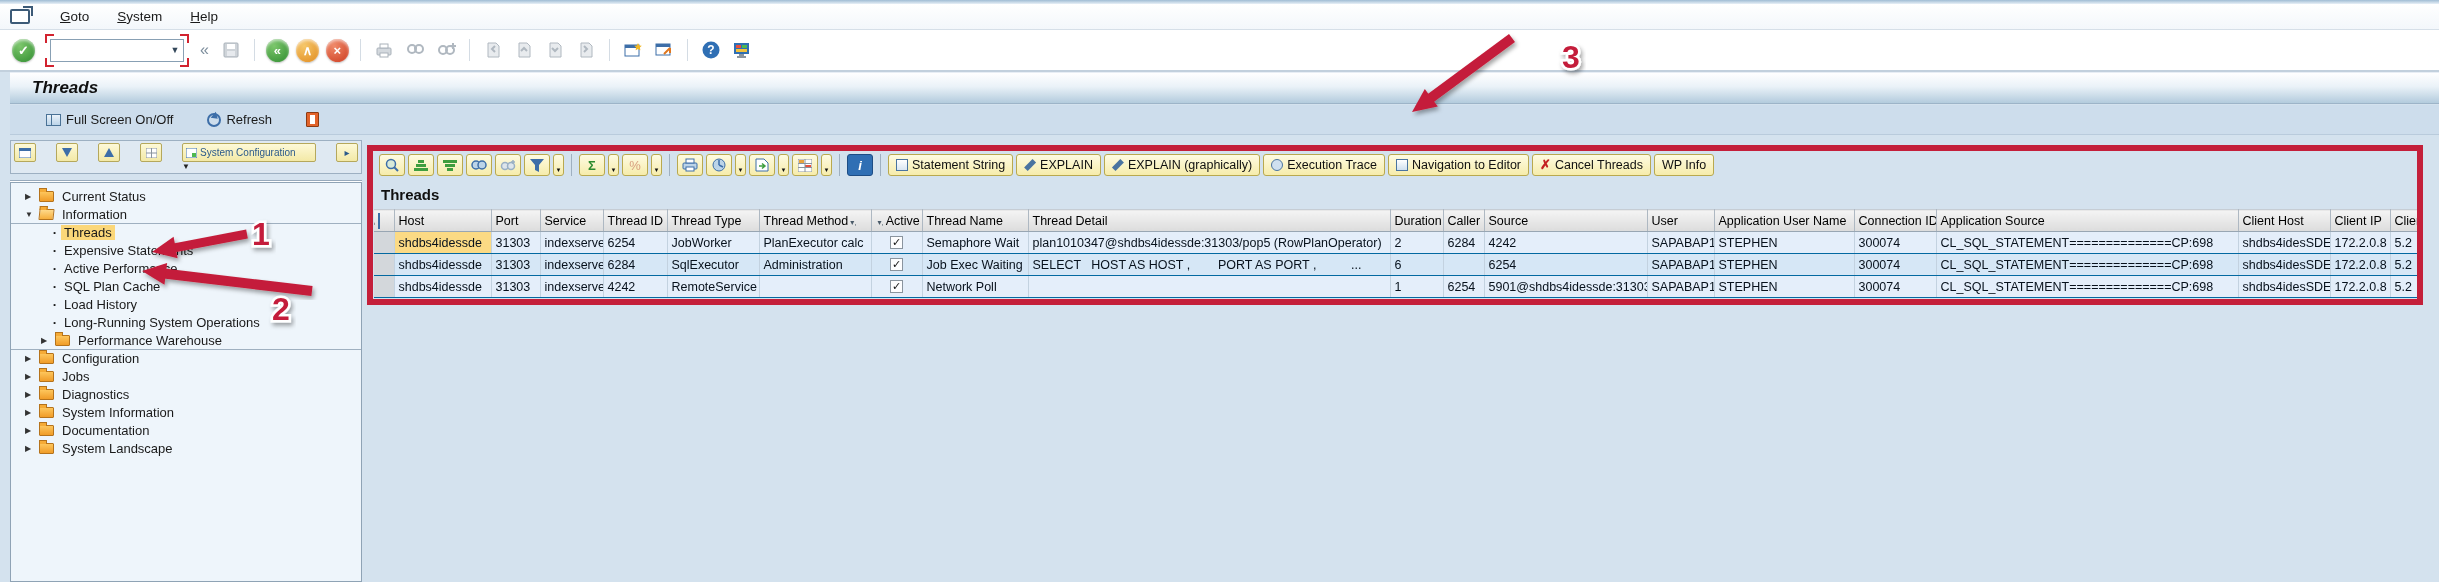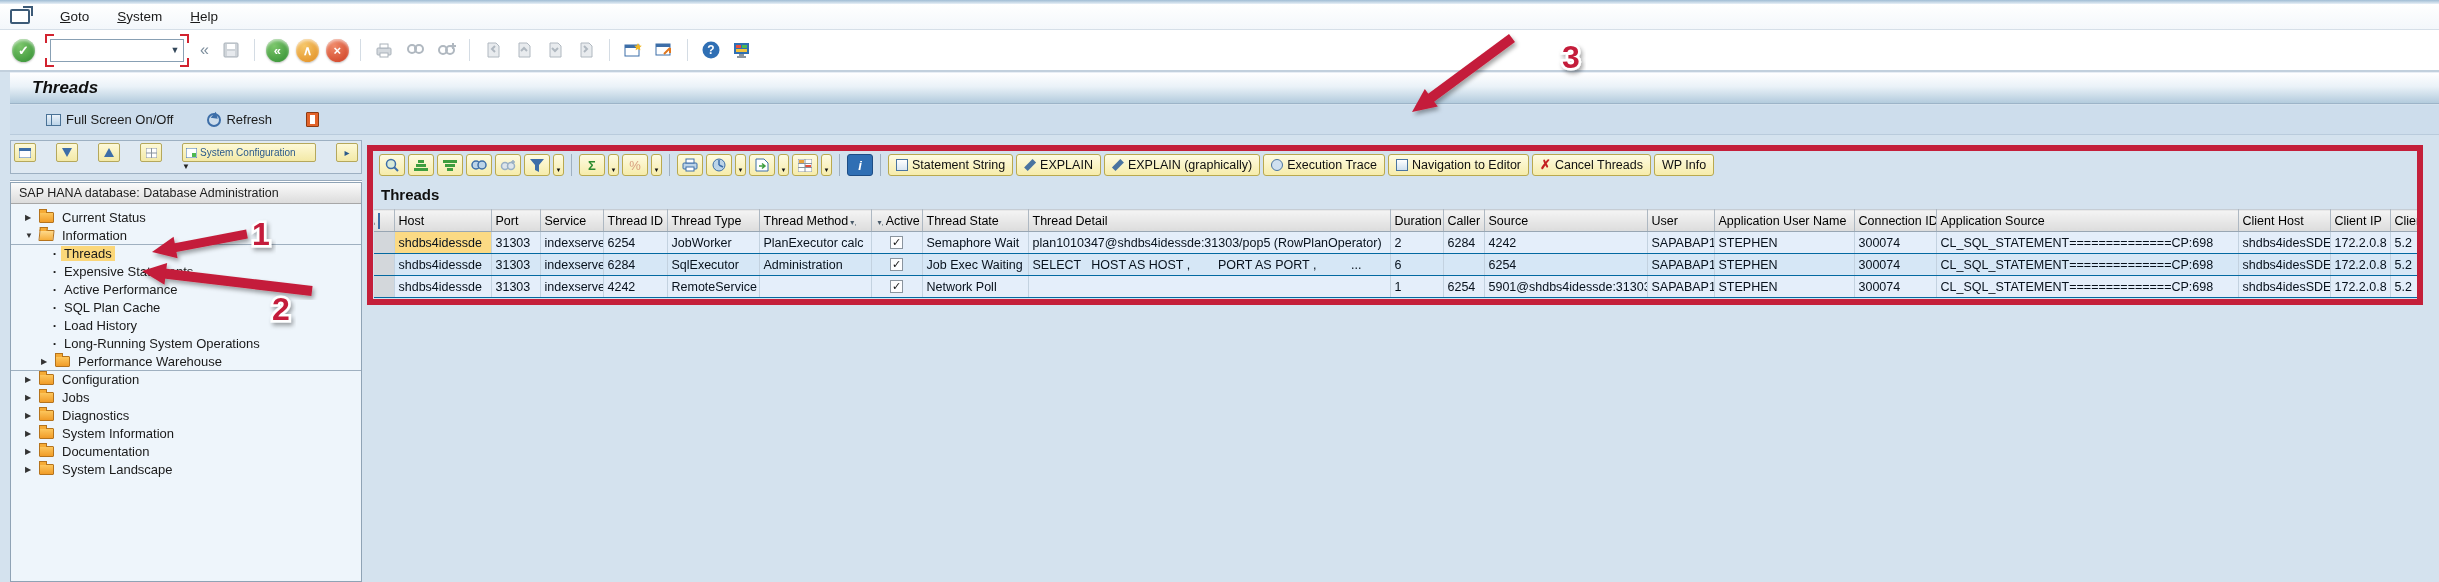--- a/index.html
+++ b/index.html
@@ -292,21 +292,20 @@
             <rect x="6" y="5" width="4" height="4" fill="#4fb84f"></rect>
           </svg>
         <span>System Configuration</span>
       </span>
       <span class="mini-ib">▸</span>
     </div>
     <div class="mini-dd">▼</div>
   </div>
   <div class="side-gap"></div>
   <div class="treepanel">
-    <div class="treehdr">SAP HANA database: Database Administration</div>
     <div class="tree">
       <div class="trow l0">
           <span class="exp">▶</span>
           <span class="folder"></span>
           <span class="tlabel">Current Status</span>
         </div>
       <div class="trow l0">
           <span class="exp">▼</span>
           <span class="folder open"></span>
           <span class="tlabel">Information</span>
@@ -510,21 +509,21 @@
     <tbody>
         <tr>
       <th class="selhdr"><span class="selhdr-icon"></span></th>
       <th>Host</th>
       <th class="num">Port</th>
       <th>Service</th>
       <th class="num">Thread ID</th>
       <th>Thread Type</th>
       <th><span>Thread Method</span><span class="sorticon">▾,</span></th>
       <th><span class="sorticon">▾,</span><span>Active</span></th>
-      <th>Thread State</th>
+      <th>Thread Name</th>
       <th>Thread Detail</th>
       <th>Duration</th>
       <th>Caller</th>
       <th>Source</th>
       <th>User</th>
       <th>Application User Name</th>
       <th>Connection ID</th>
       <th>Application Source</th>
       <th>Client Host</th>
       <th>Client IP</th>

